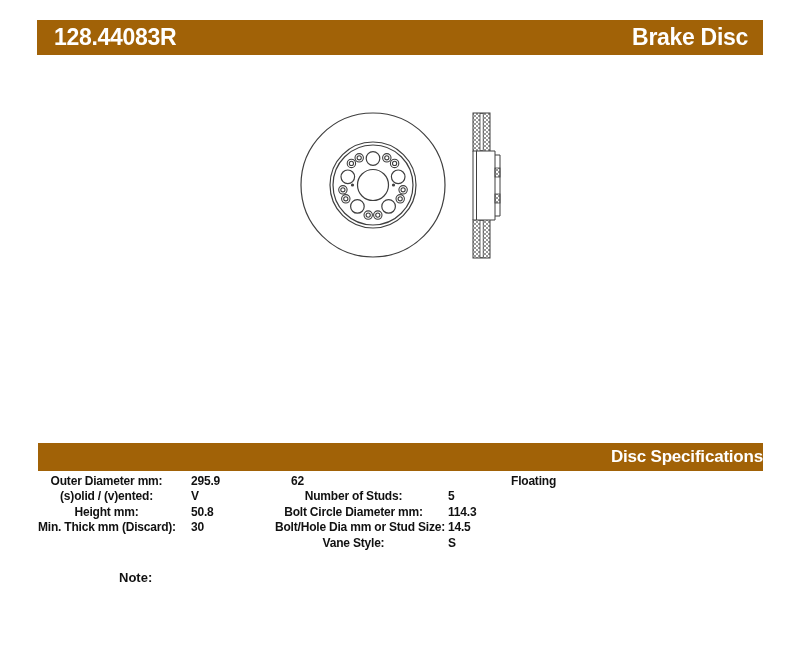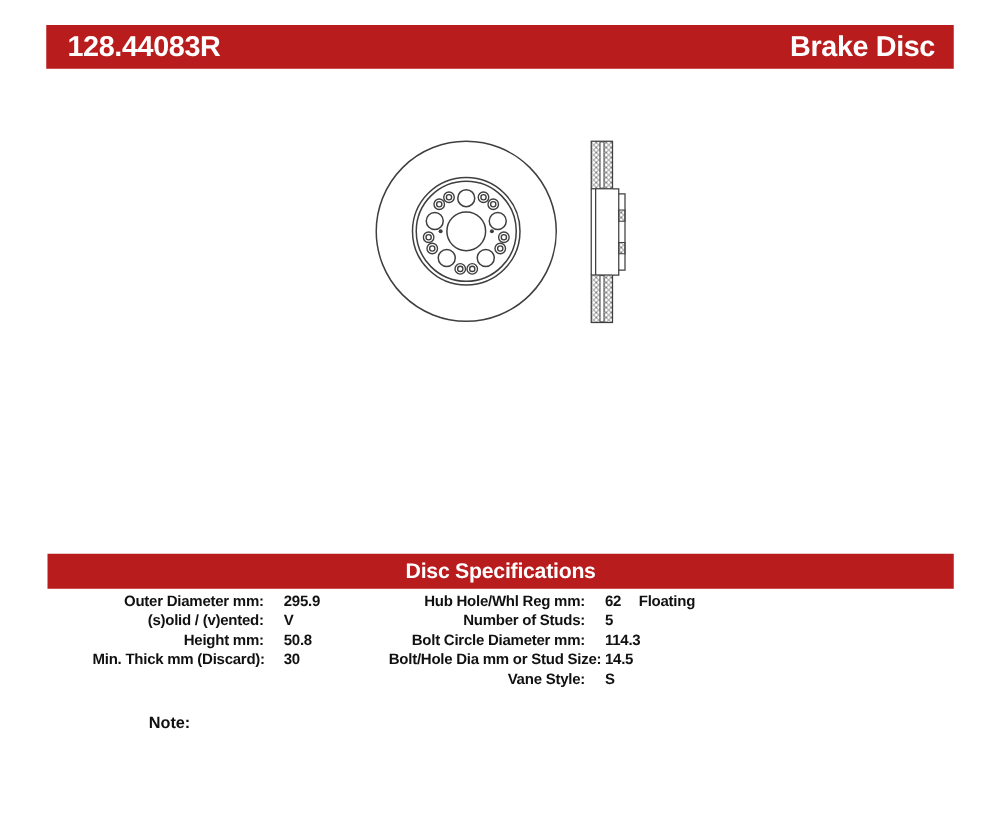--- a/index.html
+++ b/index.html
@@ -1,34 +1,34 @@
 <!DOCTYPE html>
 <html><head>
 <meta charset="utf-8">
 <style>
   html,body { margin:0; padding:0; }
   body {
     width:800px; height:655px; background:#ffffff; position:relative; overflow:hidden;
     font-family:"Liberation Sans", sans-serif; color:#111;
   }
-  .bar { position:absolute; background:#b91c1c; color:#fff; font-weight:bold; box-sizing:border-box; }
+  .bar { position:absolute; background:#a16207; color:#fff; font-weight:bold; box-sizing:border-box; }
   .header-bar {
     left:37px; top:20px; width:726px; height:35px;
     display:flex; justify-content:space-between; align-items:center;
     padding:0 15px 0 17px; font-size:23px; letter-spacing:-0.3px;
   }
   .spec-bar {
     left:38px; top:443px; width:725px; height:28px;
-    display:flex; justify-content:center; align-items:center;
+    display:flex; justify-content:flex-end; align-items:center;
     font-size:17px; letter-spacing:-0.2px;
   }
   .drawing { position:absolute; left:285px; top:90px; }
   .specs-col { position:absolute; top:474px; }
   .spec-row { display:flex; align-items:baseline; height:15.4px; font-size:12px; font-weight:bold; white-space:nowrap; }
-  .spec-label { text-align:right; letter-spacing:-0.2px;margin-left:36px; }
+  .spec-label { text-align:center; letter-spacing:-0.2px; }
   .spec-value { margin-left:16px; letter-spacing:-0.2px; }
   .col1 { left:38px; }  .col1 .spec-label { width:137px; }
   .col2 { left:275px; } .col2 .spec-label { width:157px; }
   .col3 { left:495px; } .col3 .spec-label { width:155px; }
   .note { position:absolute; left:93px; top:570px; font-size:13px; font-weight:bold;padding-left:26px; }
 </style>
 </head>
 <body>
 
 <div class="bar header-bar">
@@ -118,21 +118,20 @@
     <span class="spec-value">50.8</span>
   </div>
   <div class="spec-row">
     <span class="spec-label">Min. Thick mm (Discard):</span>
     <span class="spec-value">30</span>
   </div>
 </div>
 
 <div class="specs-col col2">
   <div class="spec-row">
-    <span class="spec-label">Hub Hole/Whl Reg mm:</span>
     <span class="spec-value">62</span>
   </div>
   <div class="spec-row">
     <span class="spec-label">Number of Studs:</span>
     <span class="spec-value">5</span>
   </div>
   <div class="spec-row">
     <span class="spec-label">Bolt Circle Diameter mm:</span>
     <span class="spec-value">114.3</span>
   </div>

